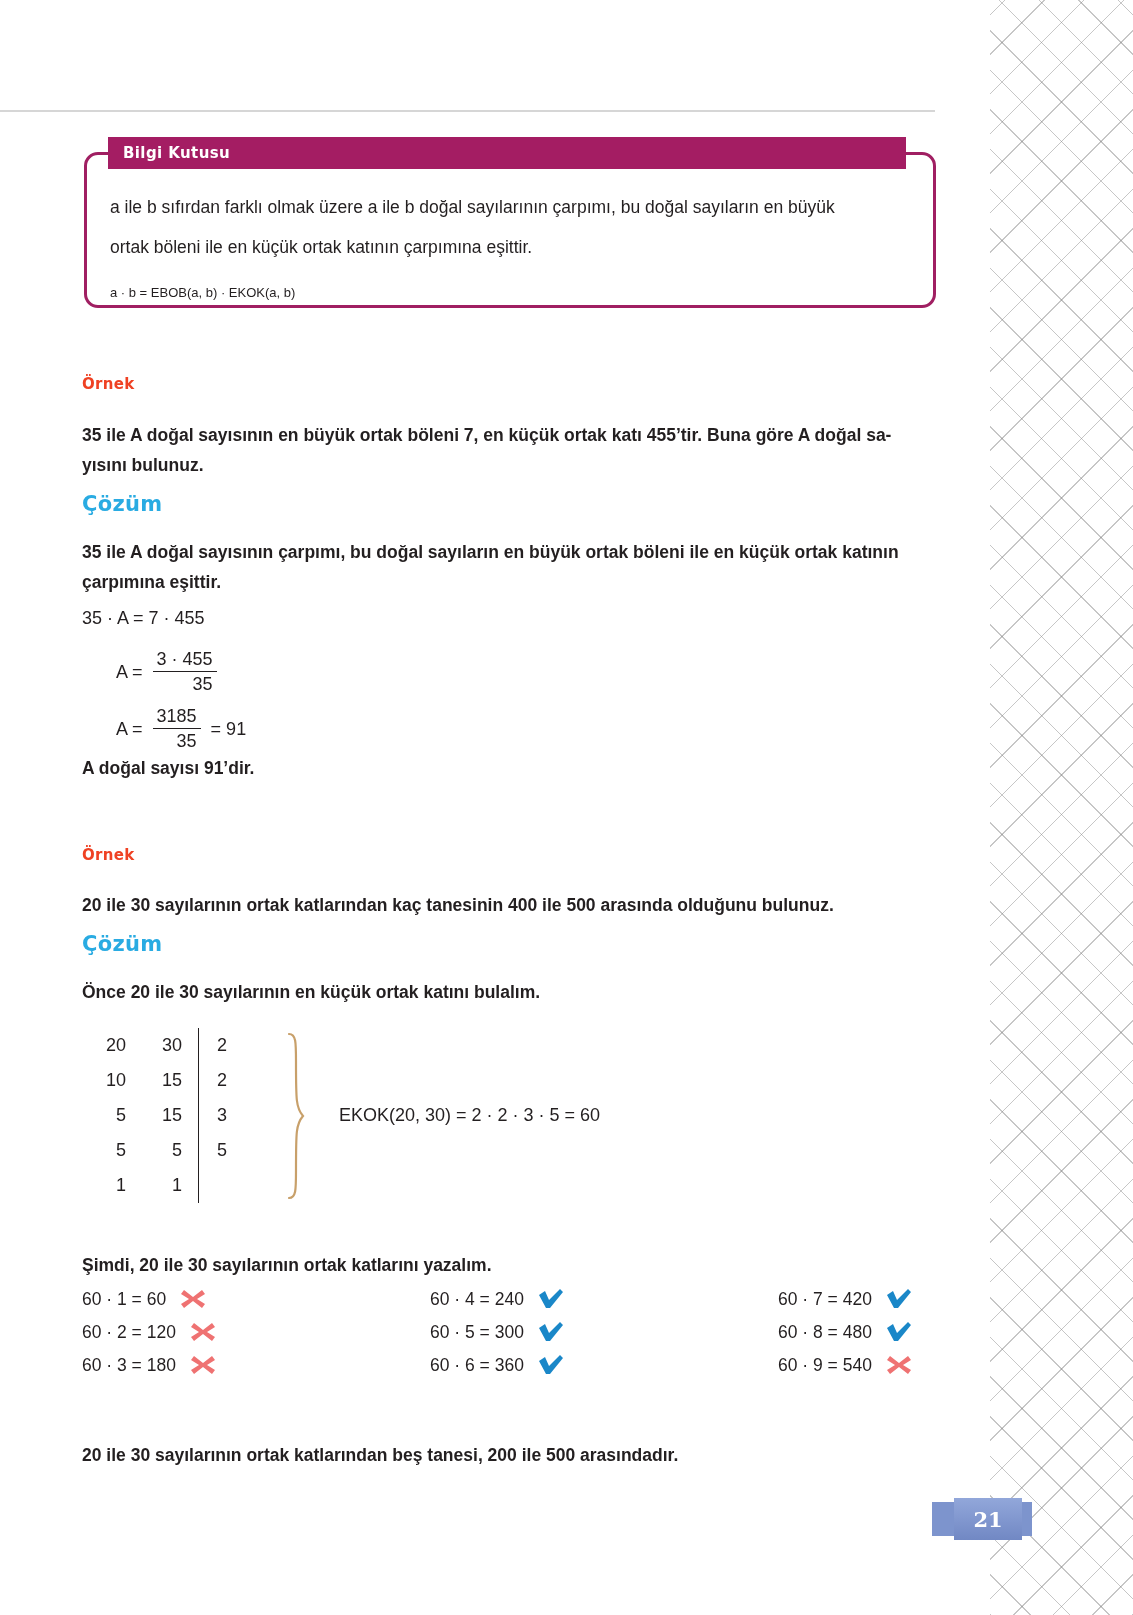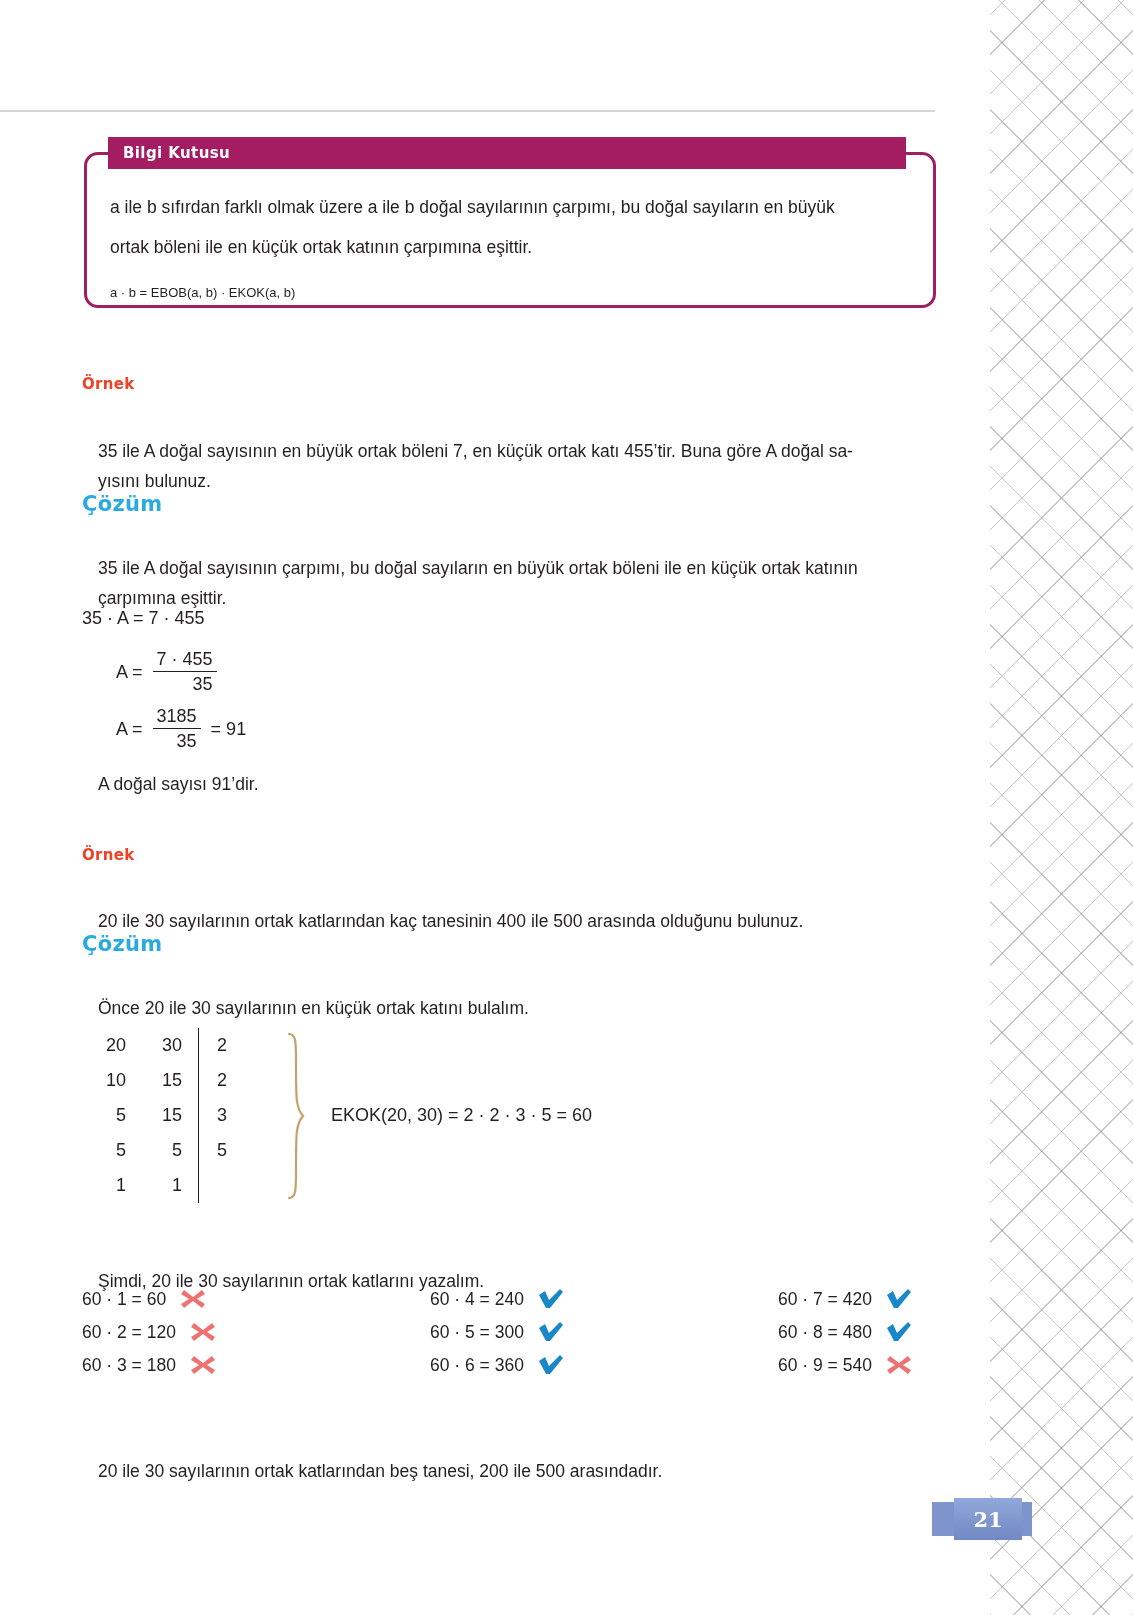--- a/index.html
+++ b/index.html
@@ -100,21 +100,22 @@
   .heading-cozum {
     color: #29abe2;
     font-size: 21px;
     font-weight: bold;
     font-family: "DejaVu Sans", sans-serif;
     letter-spacing: 0.3px;
   }
   .para {
     font-size: 17.5px;
     line-height: 30px;
-    margin: 16px;
+    margin: 0;
+    font-weight: bold;
   }
 
   .abs { position: absolute; }
 
   
   .math {
     font-size: 18px;
     font-family: "Liberation Sans", sans-serif;
     white-space: nowrap;
   }
@@ -169,21 +170,21 @@
   }
   .brace {
     width: 18px;
     height: 168px;
     margin-left: 14px;
     position: relative;
   }
   .brace svg { display: block; }
   .ekok-line {
     font-size: 18px;
-    margin-left: 26px;
+    margin-left: 34px;
     white-space: nowrap;
   }
 
   
   .multiples {
     position: absolute;
     left: 82px;
     top: 1287px;
     width: 848px;
   }
@@ -274,21 +275,21 @@
 <div class="abs heading-cozum" style="left:82px; top:492px;">Çözüm</div>
 
 <div class="abs para" style="left:82px; top:537px; width:870px;">35 ile A doğal sayısının çarpımı, bu doğal sayıların en büyük ortak böleni ile en küçük ortak katının</div>
 <div class="abs para" style="left:82px; top:567px; width:870px;">çarpımına eşittir.</div>
 
 <div class="abs math" style="left:82px; top:608px;">35 · A = 7 · 455</div>
 
 <div class="abs math" style="left:116px; top:650px;">
   <span>A =</span>
   <span class="frac">
-    <span class="num">7 · 455</span>
+    <span class="num">3 · 455</span>
     <span class="den">35</span>
   </span>
 </div>
 
 <div class="abs math" style="left:116px; top:707px;">
   <span>A =</span>
   <span class="frac">
     <span class="num">3185</span>
     <span class="den">35</span>
   </span>

